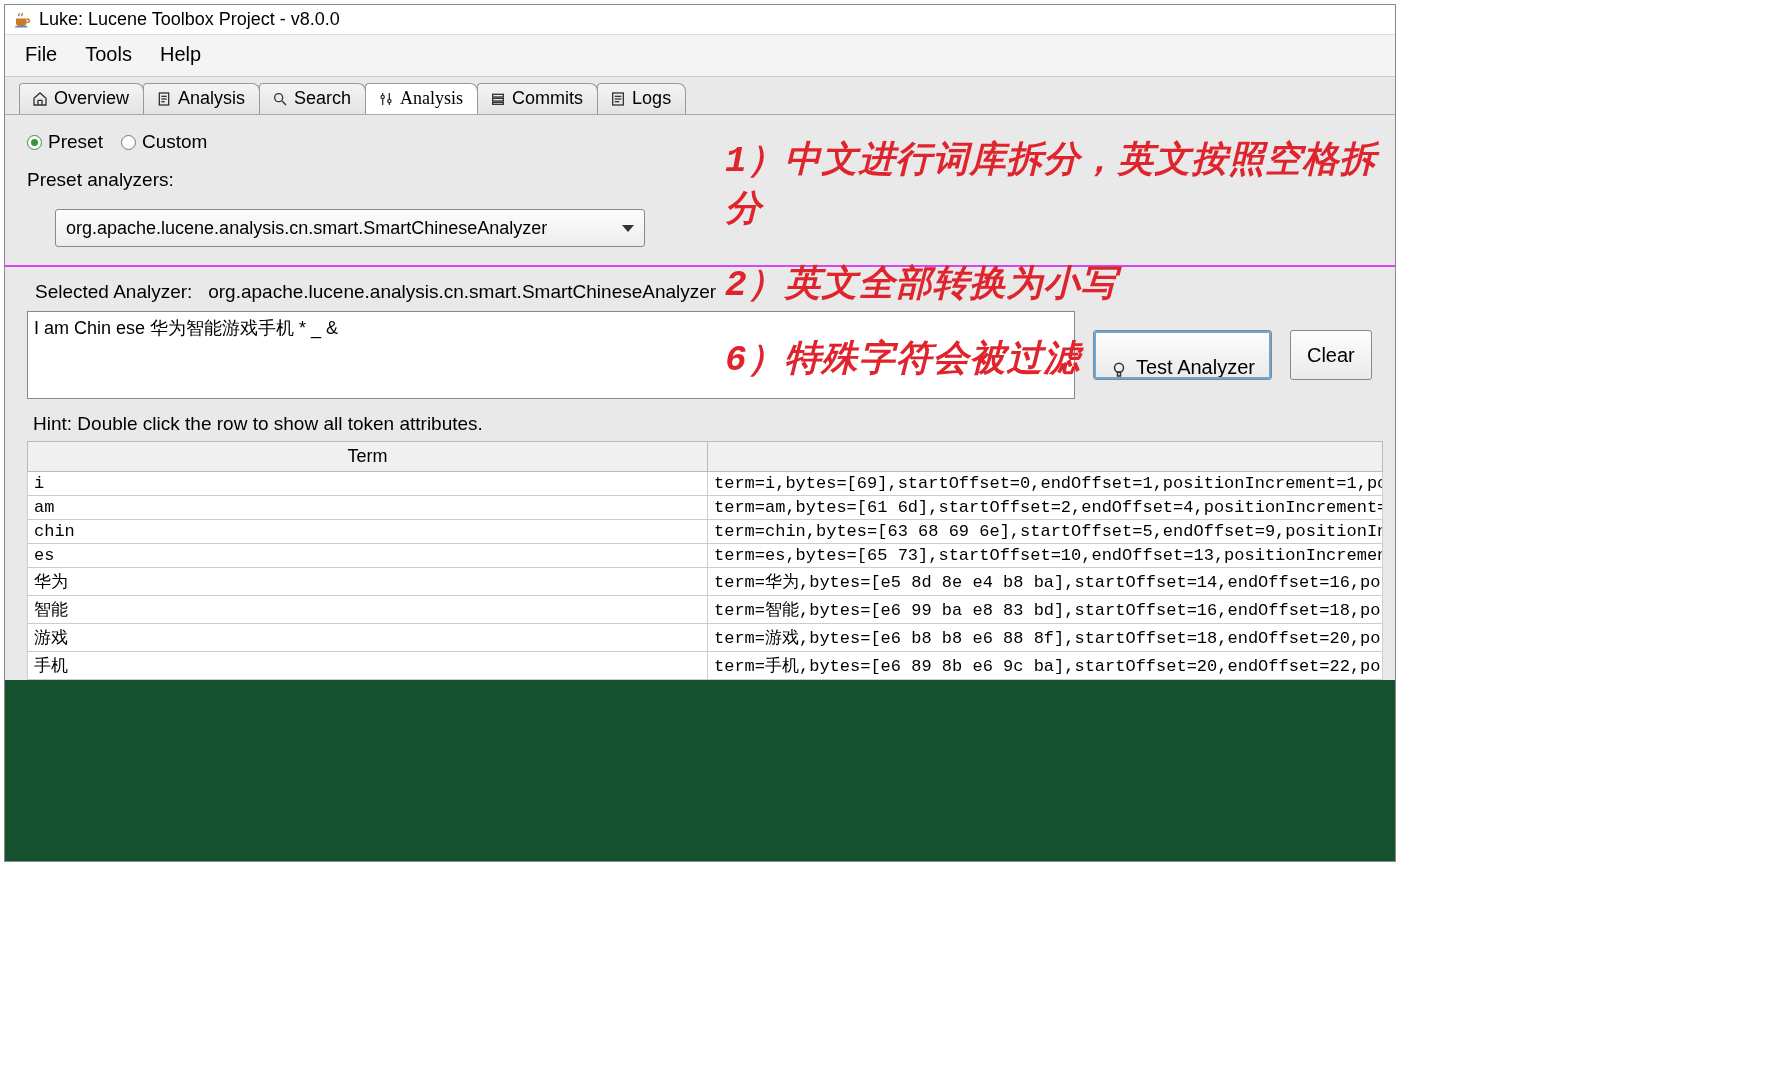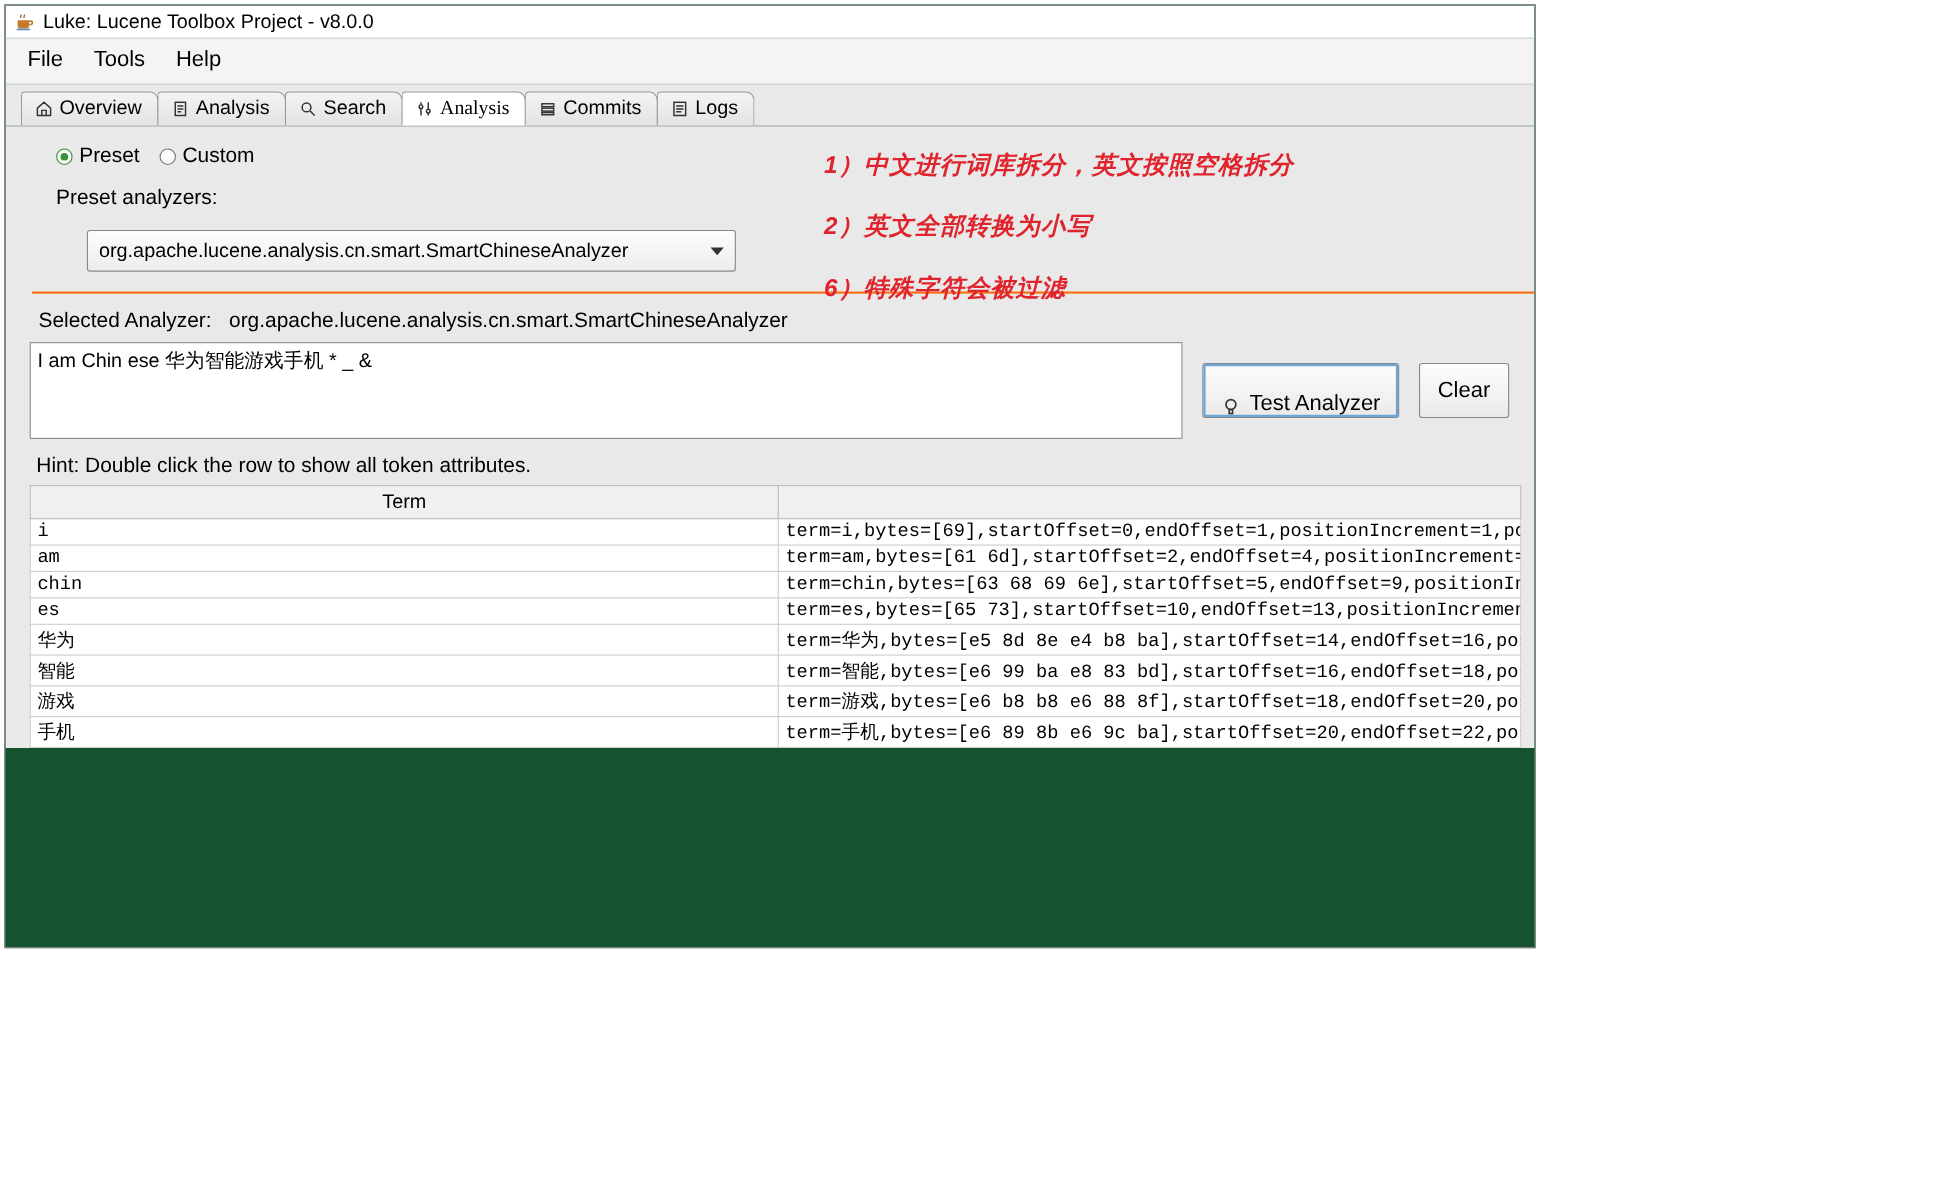--- a/index.html
+++ b/index.html
@@ -76,23 +76,22 @@
     font-family: Liberation Serif, serif;
   }
   .tab-icon { width: 16px; height: 16px; }
   
   .content {
     background: #e9e9e9;
     padding: 0 0 0 0;
   }
   .panel-top {
     padding: 16px 16px 18px 22px;
-    border-bottom: 2px solid #f97316;
+    border-bottom: 2px solid #d946ef;
     position: relative;
-    margin-left: 24px;
   }
   .radio-row {
     display: flex;
     gap: 18px;
     align-items: center;
     font-size: 19px;
     margin-bottom: 16px;
   }
   .radio {
     display: inline-flex;
@@ -138,22 +137,22 @@
     border-left: 6px solid transparent;
     border-right: 6px solid transparent;
     border-top: 7px solid #333;
   }
   
   .annotations {
     position: absolute;
     top: 20px;
     left: 720px;
     color: #e0242d;
-    font-family: Liberation Sans, sans-serif;
-    font-size: 22px;
+    font-family: Liberation Mono, monospace;
+    font-size: 36px;
     font-weight: 600;
     font-style: italic;
     letter-spacing: 1px;
   }
   .annotations div { margin-bottom: 26px; }
   
   .panel-bottom {
     padding: 14px 16px 0 22px;
   }
   .selected-line {

